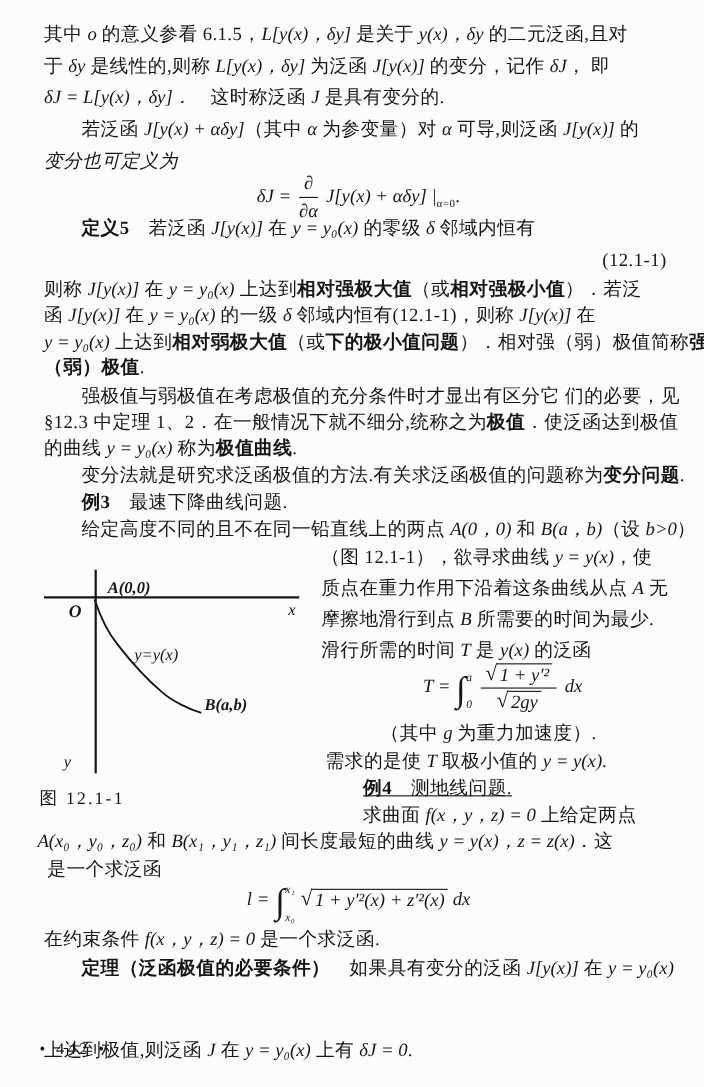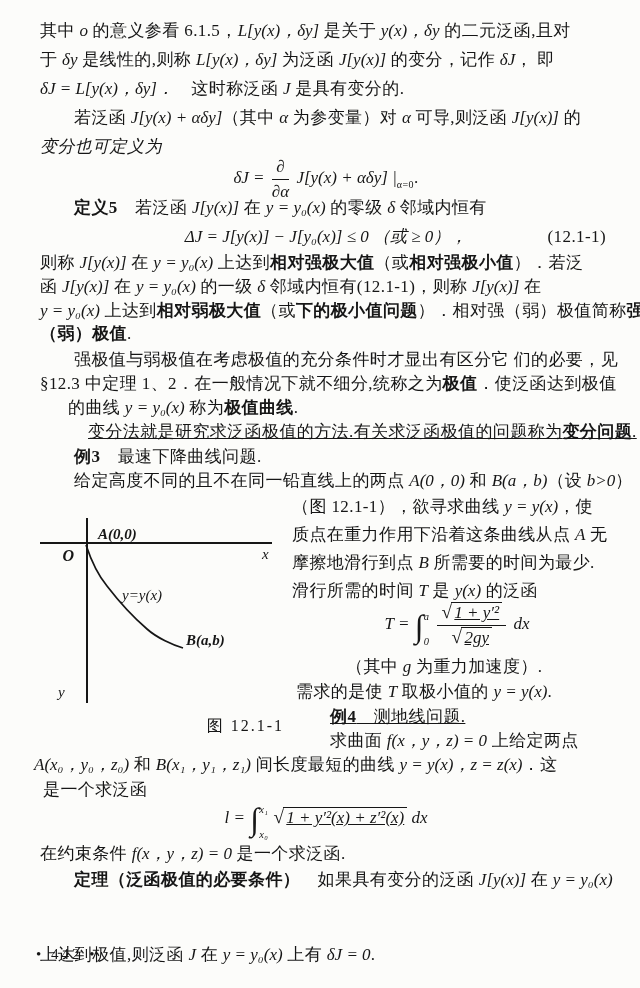--- a/index.html
+++ b/index.html
@@ -19,21 +19,21 @@
   .frac{display:inline-block;vertical-align:middle;text-align:center;margin:0 3px;}
   .frac .num{display:block;border-bottom:1.4px solid #161616;padding:0 4px 1px 4px;}
   .frac .den{display:block;padding-top:1px;}
   .intwrap{display:inline-flex;align-items:center;vertical-align:middle;margin:0 1px;}
   .intsign{font-size:32px;line-height:30px;font-style:normal;}
   .intbounds{display:inline-flex;flex-direction:column;justify-content:space-between;height:38px;font-size:10.5px;font-style:italic;margin-left:0px;margin-right:4px;}
   .intbounds .itop{display:block;transform:translateY(-1px);}
   .intbounds .ibot{display:block;transform:translateY(2px);}
   .sq{display:inline-flex;align-items:flex-start;}
   .sq .sym{font-style:normal;font-size:1.12em;line-height:1;margin-right:-1px;}
-  .sq .rad{border-top:1.4px solid #161616;padding:0 3px;line-height:1.15;text-decoration:underline;}
+  .sq .rad{border-top:1.4px solid #161616;padding:0 3px;line-height:1.15;}
   .eqtag{position:absolute;right:6px;top:0;font-style:normal;}
   sub.al{font-size:10px;}
   .figcap{position:absolute;font-size:16px;letter-spacing:2px;}
   .pagenum{position:absolute;font-size:15px;letter-spacing:3px;}
   svg text{font-family:"Liberation Serif","DejaVu Serif",serif;}
 </style>
 </head>
 <body>
 
 <div class="ln" style="top:20px;left:40px;"><span>其中 </span><span class="m">o</span><span> 的意义参看 6.1.5，</span><span class="m">L[y(x)，δy]</span><span> 是关于 </span><span class="m">y(x)，δy</span><span> 的二元泛函,且对</span></div>
@@ -42,47 +42,46 @@
 <div class="ln" style="top:107px;left:74px;"><span>若泛函 </span><span class="m">J[y(x) + αδy]</span><span>（其中 </span><span class="m">α</span><span> 为参变量）对 </span><span class="m">α</span><span> 可导,则泛函 </span><span class="m">J[y(x)]</span><span> 的</span></div>
 <div class="ln" style="top:136px;left:40px;font-style:italic;"><span>变分也可定义为</span></div>
 
 <div class="ln fm" style="top:156px;left:40px;right:28px;text-align:center;">
   <span class="m">δJ = </span><span class="frac"><span class="num m">∂</span><span class="den m">∂α</span></span><span class="m"> J[y(x) + αδy] |</span><sub class="al">α=0</sub><span>.</span>
 </div>
 
 <div class="ln" style="top:197px;left:74px;"><span class="b">定义5</span><span>　若泛函 </span><span class="m">J[y(x)]</span><span> 在 </span><span class="m">y = y₀(x)</span><span> 的零级 </span><span class="m">δ</span><span> 邻域内恒有</span></div>
 
 <div class="ln fm" style="top:226px;left:40px;right:28px;text-align:center;">
-  <span class="m">ΔJ = J[y(x)] − J[y₀(x)] ≤ 0 （或 ≥ 0），</span>
   <span class="eqtag">(12.1-1)</span>
 </div>
 
 <div class="ln" style="top:252px;left:40px;"><span>则称 </span><span class="m">J[y(x)]</span><span> 在 </span><span class="m">y = y₀(x)</span><span> 上达到</span><span class="b">相对强极大值</span><span>（或</span><span class="b">相对强极小值</span><span>）．若泛</span></div>
 <div class="ln" style="top:276px;left:40px;"><span>函 </span><span class="m">J[y(x)]</span><span> 在 </span><span class="m">y = y₀(x)</span><span> 的一级 </span><span class="m">δ</span><span> 邻域内恒有(12.1-1)，则称 </span><span class="m">J[y(x)]</span><span> 在</span></div>
 <div class="ln" style="top:300px;left:40px;"><span class="m">y = y₀(x)</span><span> 上达到</span><span class="b">相对弱极大值</span><span>（或</span><span class="b">下的极小值问题</span><span>）．相对强（弱）极值简称</span><span class="b">强</span></div>
 <div class="ln" style="top:323px;left:40px;"><span class="b">（弱）极值</span><span>.</span></div>
 <div class="ln" style="top:349px;left:74px;"><span>强极值与弱极值在考虑极值的充分条件时才显出有区分它 们的必要，见</span></div>
 <div class="ln" style="top:373px;left:40px;"><span>§12.3 中定理 1、2．在一般情况下就不细分,统称之为</span><span class="b">极值</span><span>．使泛函达到极值</span></div>
-<div class="ln" style="top:397px;left:40px;margin-left:28px;"><span>的曲线 </span><span class="m">y = y₀(x)</span><span> 称为</span><span class="b">极值曲线</span><span>.</span></div>
-<div class="ln" style="top:421px;left:88px;text-decoration:underline;"><span>变分法就是研究求泛函极值的方法.有关求泛函极值的问题称为</span><span class="b">变分问题</span><span>.</span></div>
+<div class="ln" style="top:397px;left:40px;"><span>的曲线 </span><span class="m">y = y₀(x)</span><span> 称为</span><span class="b">极值曲线</span><span>.</span></div>
+<div class="ln" style="top:421px;left:74px;"><span>变分法就是研究求泛函极值的方法.有关求泛函极值的问题称为</span><span class="b">变分问题</span><span>.</span></div>
 <div class="ln" style="top:446px;left:74px;"><span class="b">例3</span><span>　最速下降曲线问题.</span></div>
 <div class="ln" style="top:470px;left:74px;"><span>给定高度不同的且不在同一铅直线上的两点 </span><span class="m">A(0，0)</span><span> 和 </span><span class="m">B(a，b)</span><span>（设 </span><span class="m">b&gt;0</span><span>）</span></div>
 
 <svg width="248" height="200" viewBox="0 0 248 200" style="position:absolute;left:36px;top:505px;">
   <line x1="4" y1="38" x2="236" y2="38" stroke="#161616" stroke-width="2"></line>
   <line x1="51" y1="13" x2="51" y2="198" stroke="#161616" stroke-width="2"></line>
   <path d="M50,40 C54,52 61,69 71,81 C81,94 97,112 111,124 C121,133 137,140 147,143" fill="none" stroke="#161616" stroke-width="1.7"></path>
   <text x="38" y="56" font-size="16" font-style="italic" font-weight="bold" fill="#161616" text-anchor="end">O</text>
   <text x="62" y="34" font-size="15" font-style="italic" font-weight="bold" fill="#161616">A(0,0)</text>
   <text x="226" y="54" font-size="15" font-style="italic" fill="#161616">x</text>
   <text x="22" y="192" font-size="15" font-style="italic" fill="#161616">y</text>
   <text x="86" y="95" font-size="15" font-style="italic" fill="#161616">y=y(x)</text>
   <text x="150" y="140" font-size="15" font-style="italic" font-weight="bold" fill="#161616">B(a,b)</text>
 </svg>
-<div class="figcap" style="top:716px;left:36px;width:248px;text-align:right;">图  12.1-1</div>
+<div class="figcap" style="top:716px;left:36px;width:248px;text-align:left;">图  12.1-1</div>
 
 <div class="ln" style="top:496px;left:292px;"><span>（图 12.1-1），欲寻求曲线 </span><span class="m">y = y(x)</span><span>，使</span></div>
 <div class="ln" style="top:524px;left:292px;"><span>质点在重力作用下沿着这条曲线从点 </span><span class="m">A</span><span> 无</span></div>
 <div class="ln" style="top:552px;left:292px;"><span>摩擦地滑行到点 </span><span class="m">B</span><span> 所需要的时间为最少.</span></div>
 <div class="ln" style="top:580px;left:292px;"><span>滑行所需的时间 </span><span class="m">T</span><span> 是 </span><span class="m">y(x)</span><span> 的泛函</span></div>
 
 <div class="ln fm" style="top:602px;left:298px;width:318px;text-align:center;">
   <span class="m">T = </span><span class="intwrap">
       <span class="intsign">∫</span>
       <span class="intbounds">

